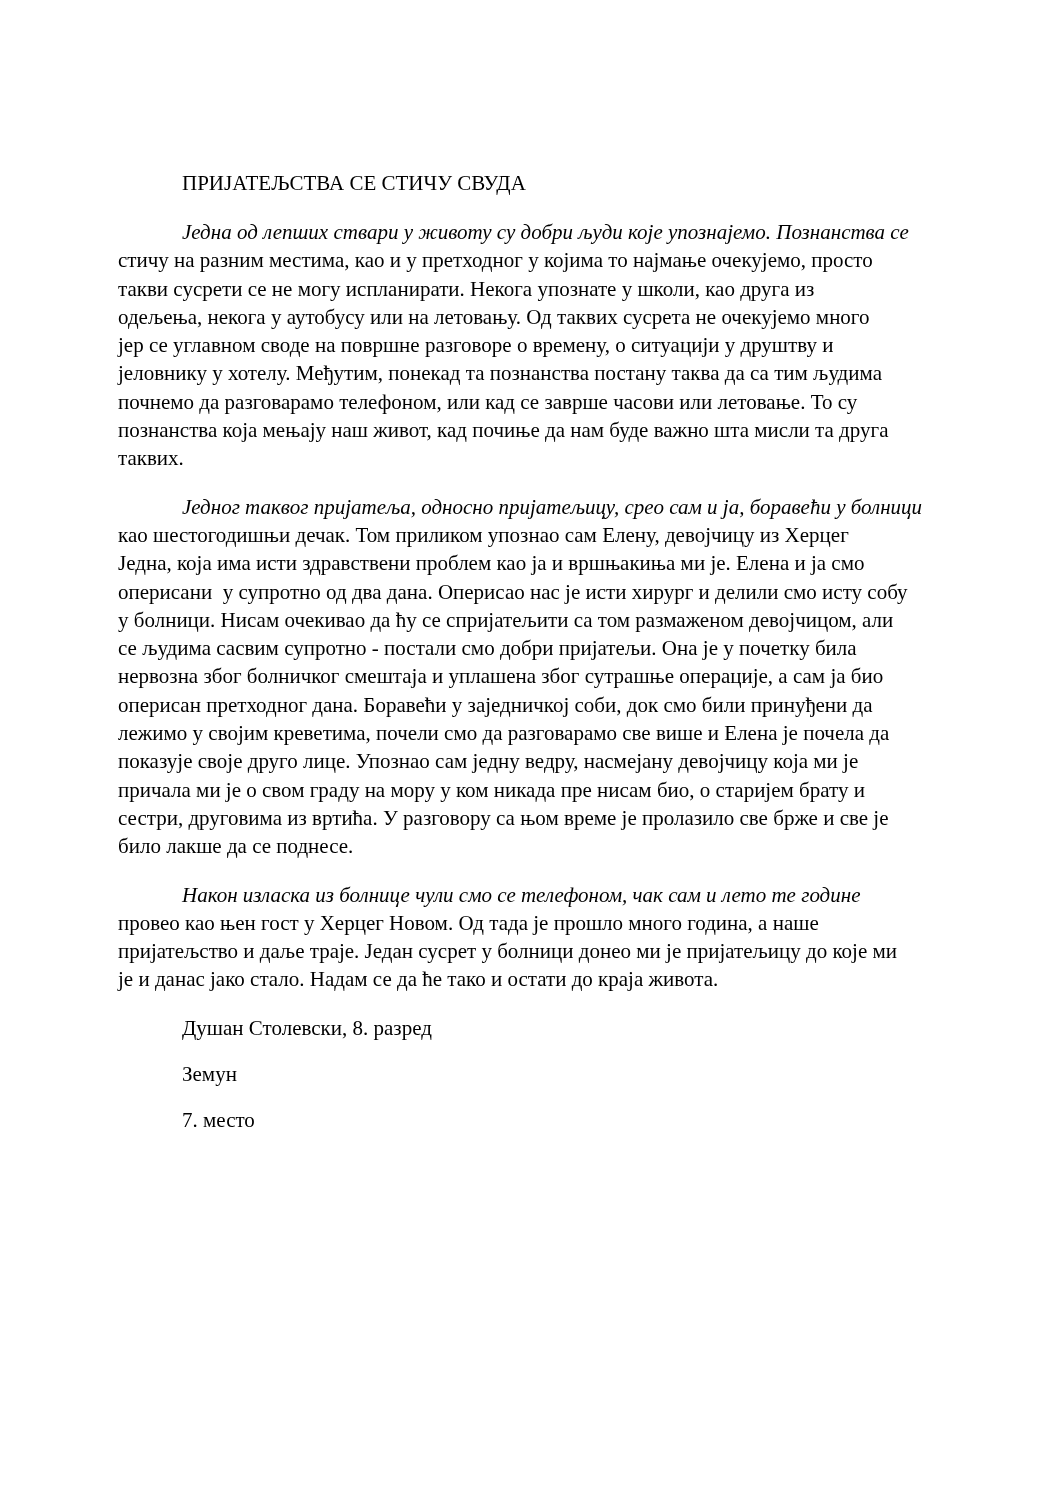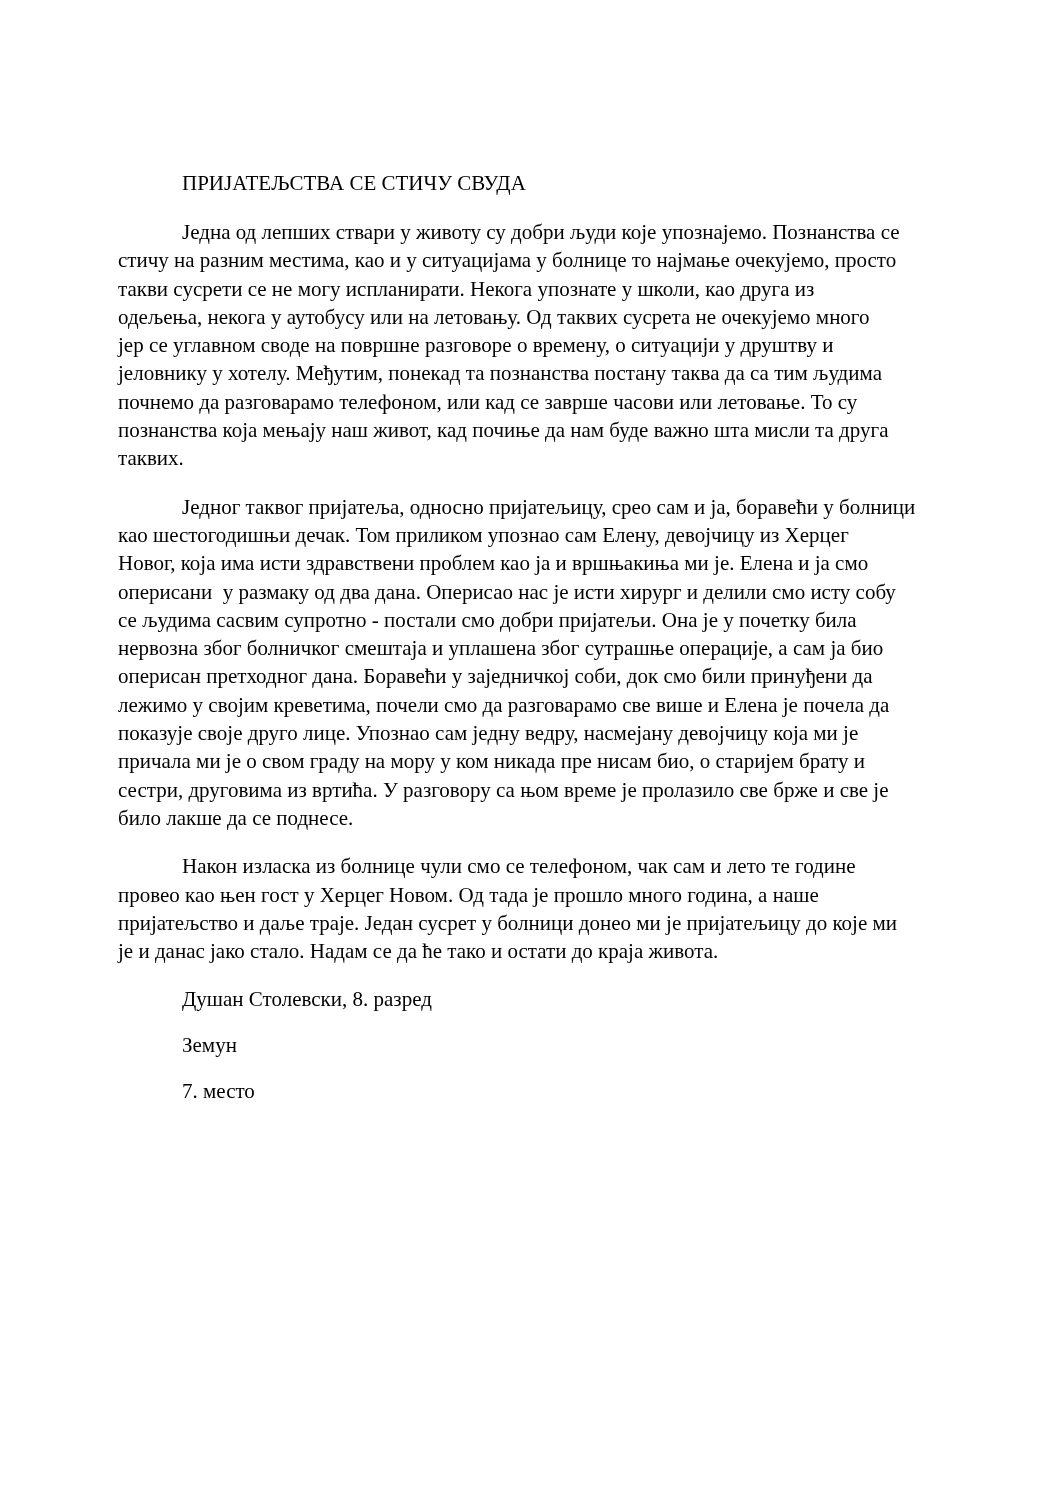--- a/index.html
+++ b/index.html
@@ -32,53 +32,55 @@
   }
   .paragraph {
     margin: 0 0 20px 0;
   }
   .line {
     line-height: 28.3px;
     white-space: pre;
   }
   .line.first {
     text-indent: 64px;
+    font-style: italic;
   }
   .sig-line {
     line-height: 28px;
     text-indent: 64px;
     margin: 0 0 18px 0;
     white-space: pre;
     font-family: Liberation Serif, serif;
   }
 </style>
 </head>
 <body>
 
 <div class="page">
   <div class="content">
     <div class="doc-title">ПРИЈАТЕЉСТВА СЕ СТИЧУ СВУДА</div>
 
     <div id="paragraphs">
         <div class="paragraph">
           <div class="line first">Једна од лепших ствари у животу су добри људи које упознајемо. Познанства се</div>
-          <div class="line">стичу на разним местима, као и у ситуацијама у болнице то најмање очекујемо, просто</div>
+          <div class="line">стичу на разним местима, као и у претходног у којима то најмање очекујемо, просто</div>
           <div class="line">такви сусрети се не могу испланирати. Некога упознате у школи, као друга из</div>
           <div class="line">одељења, некога у аутобусу или на летовању. Од таквих сусрета не очекујемо много</div>
           <div class="line">јер се углавном своде на површне разговоре о времену, о ситуацији у друштву и</div>
           <div class="line">јеловнику у хотелу. Међутим, понекад та познанства постану таква да са тим људима</div>
           <div class="line">почнемо да разговарамо телефоном, или кад се заврше часови или летовање. То су</div>
           <div class="line">познанства која мењају наш живот, кад почиње да нам буде важно шта мисли та друга</div>
           <div class="line">таквих.</div>
         </div>
         <div class="paragraph">
           <div class="line first">Једног таквог пријатеља, односно пријатељицу, срео сам и ја, боравећи у болници</div>
           <div class="line">као шестогодишњи дечак. Том приликом упознао сам Елену, девојчицу из Херцег</div>
-          <div class="line">Новог, која има исти здравствени проблем као ја и вршњакиња ми је. Елена и ја смо</div>
-          <div class="line">оперисани  у размаку од два дана. Оперисао нас је исти хирург и делили смо исту собу</div>
+          <div class="line">Једна, која има исти здравствени проблем као ја и вршњакиња ми је. Елена и ја смо</div>
+          <div class="line">оперисани  у супротно од два дана. Оперисао нас је исти хирург и делили смо исту собу</div>
+          <div class="line">у болници. Нисам очекивао да ћу се спријатељити са том размаженом девојчицом, али</div>
           <div class="line">се људима сасвим супротно - постали смо добри пријатељи. Она је у почетку била</div>
           <div class="line">нервозна због болничког смештаја и уплашена због сутрашње операције, а сам ја био</div>
           <div class="line">оперисан претходног дана. Боравећи у заједничкој соби, док смо били принуђени да</div>
           <div class="line">лежимо у својим креветима, почели смо да разговарамо све више и Елена је почела да</div>
           <div class="line">показује своје друго лице. Упознао сам једну ведру, насмејану девојчицу која ми је</div>
           <div class="line">причала ми је о свом граду на мору у ком никада пре нисам био, о старијем брату и</div>
           <div class="line">сестри, друговима из вртића. У разговору са њом време је пролазило све брже и све је</div>
           <div class="line">било лакше да се поднесе.</div>
         </div>
         <div class="paragraph">

